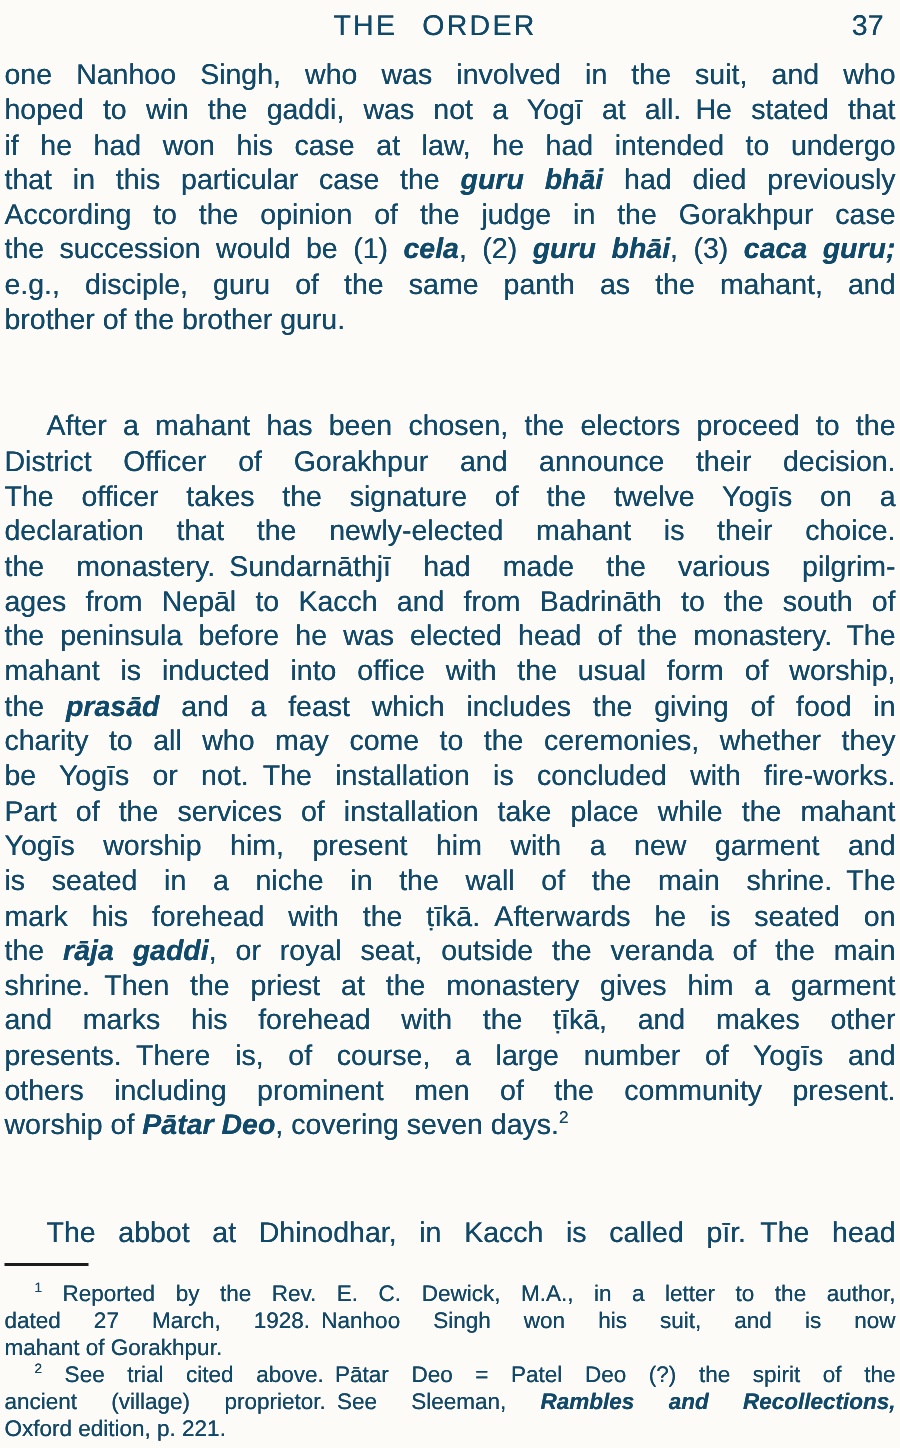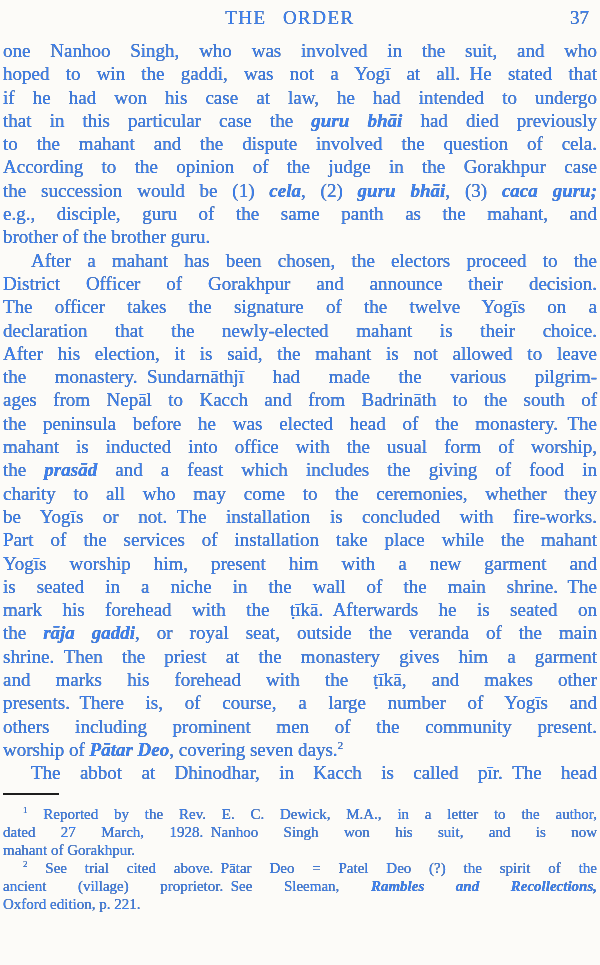--- a/index.html
+++ b/index.html
@@ -10,22 +10,22 @@
     overflow: hidden;
     background: #fcfbf8;
   }
   .page {
     position: relative;
     width: 600px;
     height: 965px;
     box-sizing: border-box;
     padding: 7px 3px 0 3px;
     background: #fcfbf8;
-    color: #3b82f6;
-    font-family: Liberation Serif, serif;
+    color: #0c4a6e;
+    font-family: Liberation Sans, sans-serif;
     text-shadow: 0 0 0.35px rgba(10,10,10,0.85);
   }
   .running-head {
     position: relative;
     height: 24px;
     font-size: 19px;
   }
   .head-title {
     position: absolute;
     left: 0; right: 20px;
@@ -48,21 +48,21 @@
     height: 23.3px;
   }
   .tline {
     text-align: justify;
     text-align-last: justify;
     white-space: normal;
   }
   .tline.end {
     text-align-last: left;
   }
-  .body-text .tline.indent { text-indent: 28px; }
+  .body-text .tline.indent { text-indent: 28px; margin-top: 48px; }
   .footnotes .tline.indent { text-indent: 20px; }
   .it {
     font-style: italic;
     font-weight: 600;
   }
   sup.fnref {
     font-size: 60%;
     vertical-align: super;
     line-height: 0;
   }
@@ -86,30 +86,28 @@
 <div class="page">
   <div class="running-head">
     <span class="head-title">THE ORDER</span>
     <span class="page-num">37</span>
   </div>
   <div class="body-text" id="body-lines">
       <div class="tline"><span>one Nanhoo Singh, who was involved in the suit, and who</span></div>
       <div class="tline"><span>hoped to win the gaddi, was not a Yogī at all. He stated that</span></div>
       <div class="tline"><span>if he had won his case at law, he had intended to undergo</span></div>
       <div class="tline"><span>that in this particular case the </span><span class="it">guru bhāi</span><span> had died previously</span></div>
-      <div class="tline"><span>to the mahant and the dispute involved the question of cela.</span></div>
       <div class="tline"><span>According to the opinion of the judge in the Gorakhpur case</span></div>
       <div class="tline"><span>the succession would be (1) </span><span class="it">cela</span><span>, (2) </span><span class="it">guru bhāi</span><span>, (3) </span><span class="it">caca guru;</span></div>
       <div class="tline"><span>e.g., disciple, guru of the same panth as the mahant, and</span></div>
       <div class="tline end"><span>brother of the brother guru.</span></div>
       <div class="tline indent"><span>After a mahant has been chosen, the electors proceed to the</span></div>
       <div class="tline"><span>District Officer of Gorakhpur and announce their decision.</span></div>
       <div class="tline"><span>The officer takes the signature of the twelve Yogīs on a</span></div>
       <div class="tline"><span>declaration that the newly-elected mahant is their choice.</span></div>
-      <div class="tline"><span>After his election, it is said, the mahant is not allowed to leave</span></div>
       <div class="tline"><span>the monastery. Sundarnāthjī had made the various pilgrim-</span></div>
       <div class="tline"><span>ages from Nepāl to Kacch and from Badrināth to the south of</span></div>
       <div class="tline"><span>the peninsula before he was elected head of the monastery. The</span></div>
       <div class="tline"><span>mahant is inducted into office with the usual form of worship,</span></div>
       <div class="tline"><span>the </span><span class="it">prasād</span><span> and a feast which includes the giving of food in</span></div>
       <div class="tline"><span>charity to all who may come to the ceremonies, whether they</span></div>
       <div class="tline"><span>be Yogīs or not. The installation is concluded with fire-works.</span></div>
       <div class="tline"><span>Part of the services of installation take place while the mahant</span></div>
       <div class="tline"><span>Yogīs worship him, present him with a new garment and</span></div>
       <div class="tline"><span>is seated in a niche in the wall of the main shrine. The</span></div>

